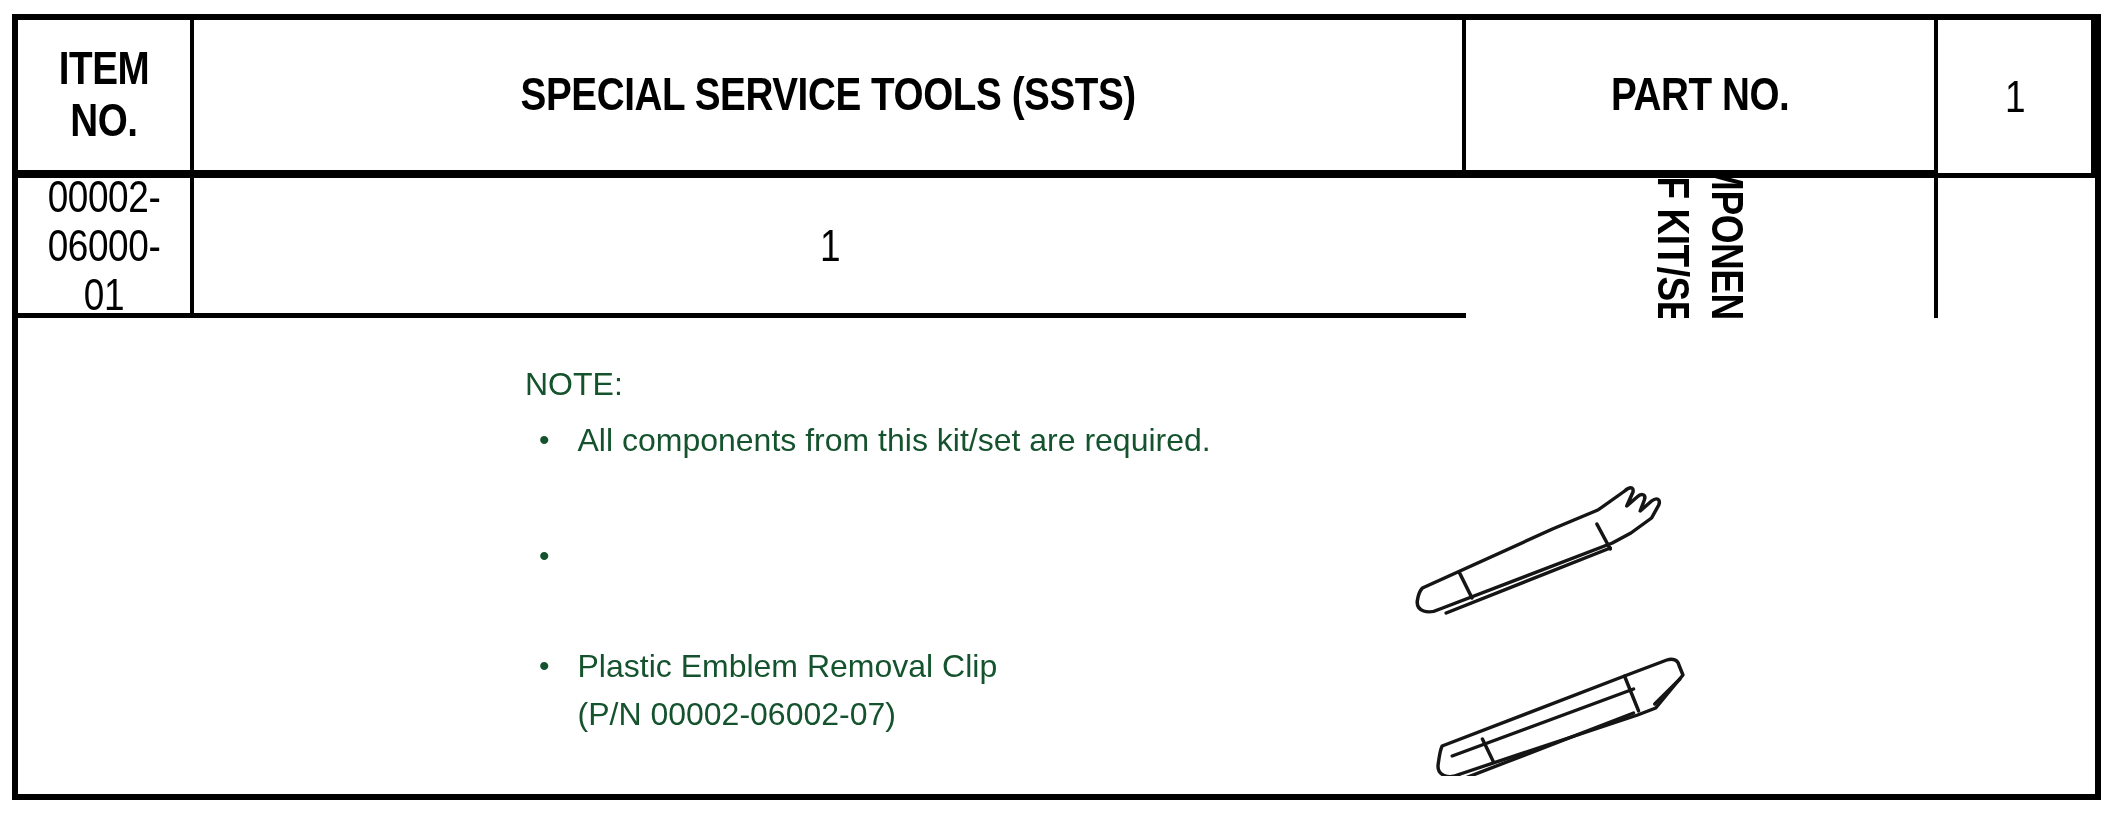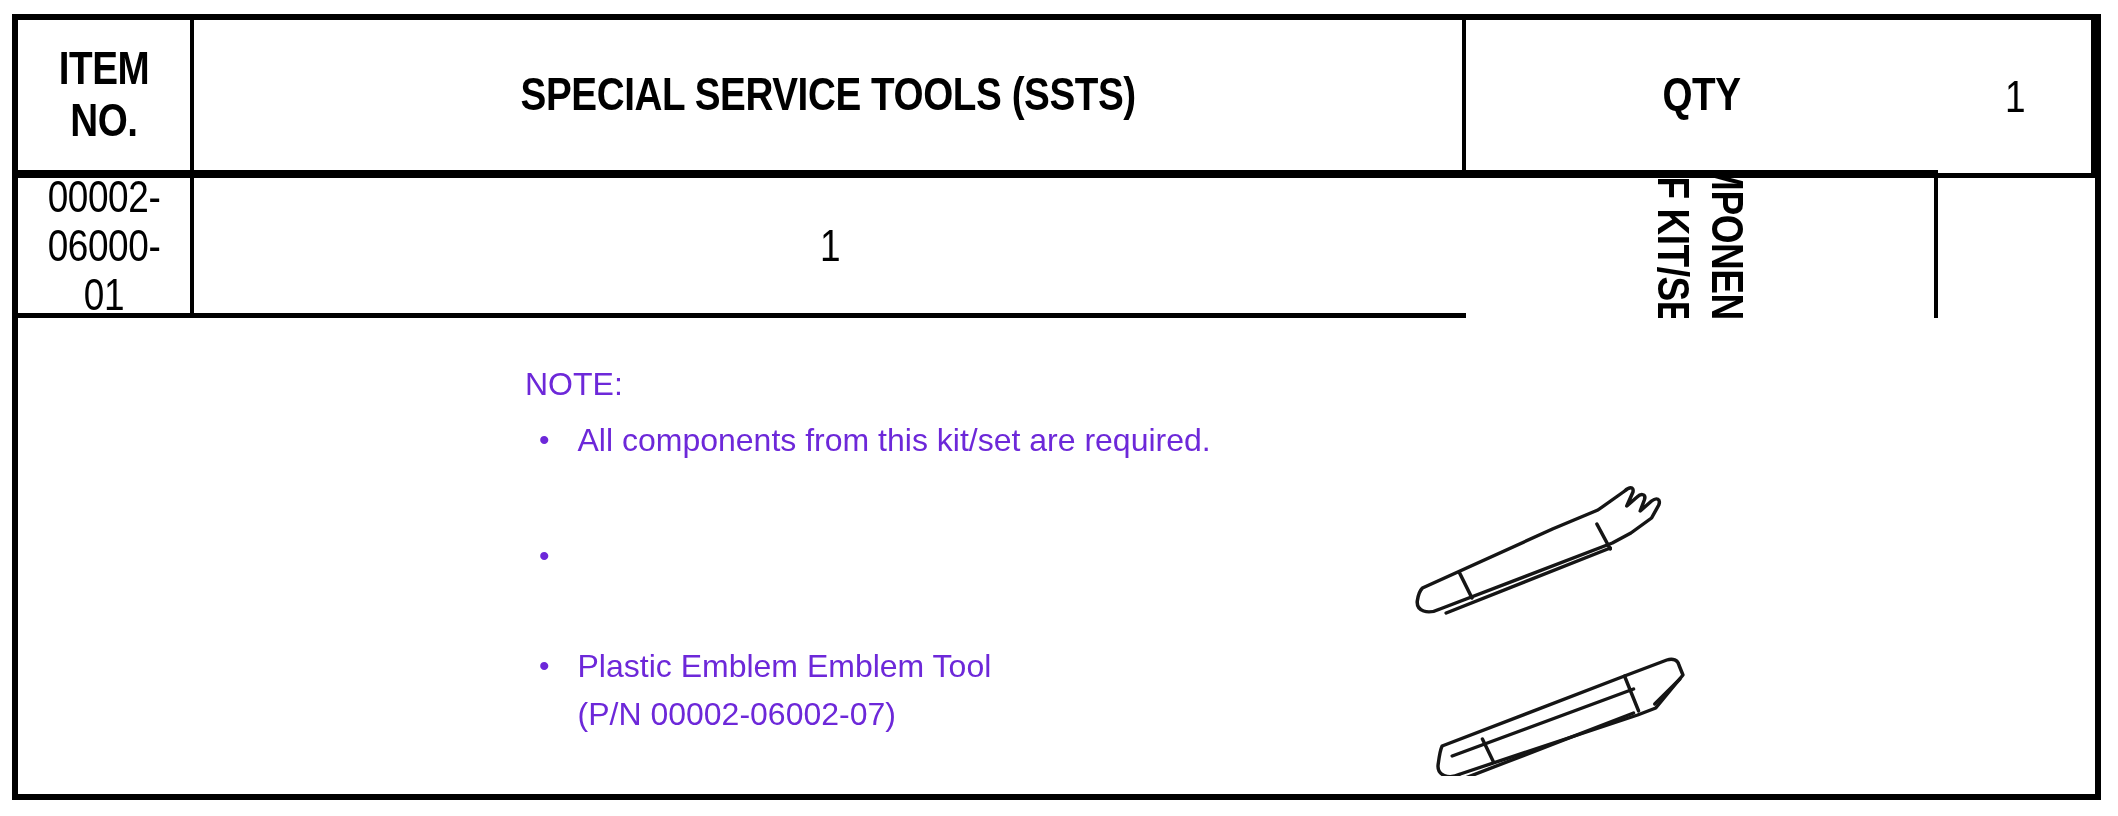--- a/index.html
+++ b/index.html
@@ -34,21 +34,21 @@
   .vertical-label{
     color:#000;font-size:44px;font-weight:bold;text-align:center;
     white-space:pre-line;line-height:1.22;
     transform:rotate(90deg) scaleX(0.84);letter-spacing:-0.5px;
   }
 
   
   .note-cell{position:relative;display:block;}
   .note-block{
     position:absolute;left:331px;top:42px;
-    color:#6d28d9;font-size:32px;line-height:48px;
+    color:#14532d;font-size:32px;line-height:48px;
   }
   .note-title{font-weight:normal;}
   .note-list{list-style:none;margin:0;padding:0 0 0 14px;}
   .note-item{display:flex;align-items:flex-start;gap:28px;}
   .note-item .dot{font-size:30px;line-height:48px;flex:0 0 auto;}
   .gap-sm{margin-top:8px;}
   .gap-lg1{margin-top:68px;}
   .gap-lg2{margin-top:62px;}
 
   .tool-illust{position:absolute;}
@@ -61,22 +61,22 @@
 
 <div class="sst-table">
 
   <div class="cell v-div hdr">
     <div class="tbl-text hdr-text">ITEM
 NO.</div>
   </div>
   <div class="cell v-div hdr">
     <div class="tbl-text hdr-text">SPECIAL SERVICE TOOLS (SSTS)</div>
   </div>
-  <div class="cell hdr">
-    <div class="tbl-text hdr-text">QTY</div>
+  <div class="cell v-div hdr">
+    <div class="tbl-text hdr-text">PART NO.</div>
   </div>
 
   <div class="cell v-div r1">
     <div class="tbl-text data-text">1</div>
   </div>
   <div class="cell v-div r1">
     <div class="tbl-text data-text">00002-06000-01</div>
   </div>
   <div class="cell r1">
     <div class="tbl-text data-text">1</div>
@@ -97,21 +97,21 @@
           <div class="bullet-text">
             <div>All components from this kit/set are required.</div>
           </div>
         </li>
         <li class="note-item gap-lg1">
           <span class="dot">•</span>
         </li>
         <li class="note-item gap-lg2">
           <span class="dot">•</span>
           <div class="bullet-text">
-            <div>Plastic Emblem Emblem Tool</div>
+            <div>Plastic Emblem Removal Clip</div>
             <div>(P/N 00002-06002-07)</div>
           </div>
         </li>
       </ul>
     </div>
 
     <div class="tool-illust" id="tool1">
       <svg viewBox="0 0 250 140" preserveAspectRatio="none" aria-hidden="true">
         <g fill="none" stroke="#151515" stroke-width="3.4" stroke-linecap="round" stroke-linejoin="round">
           <path d="M14,104 L140,45 L184,26 L210,7

